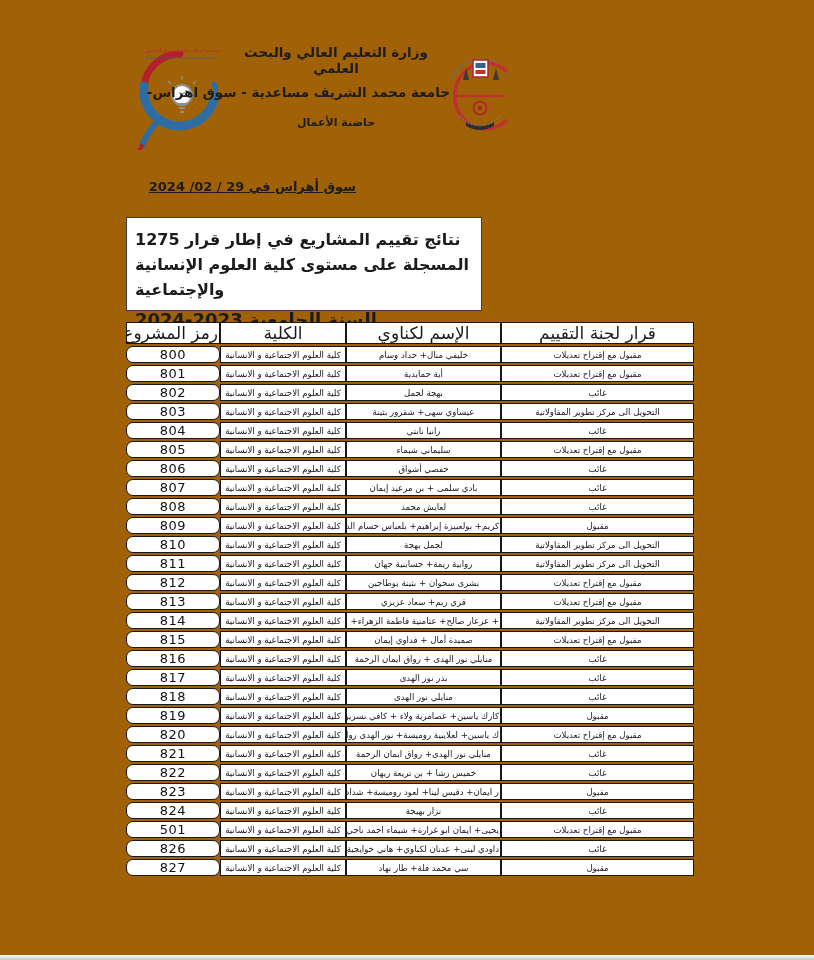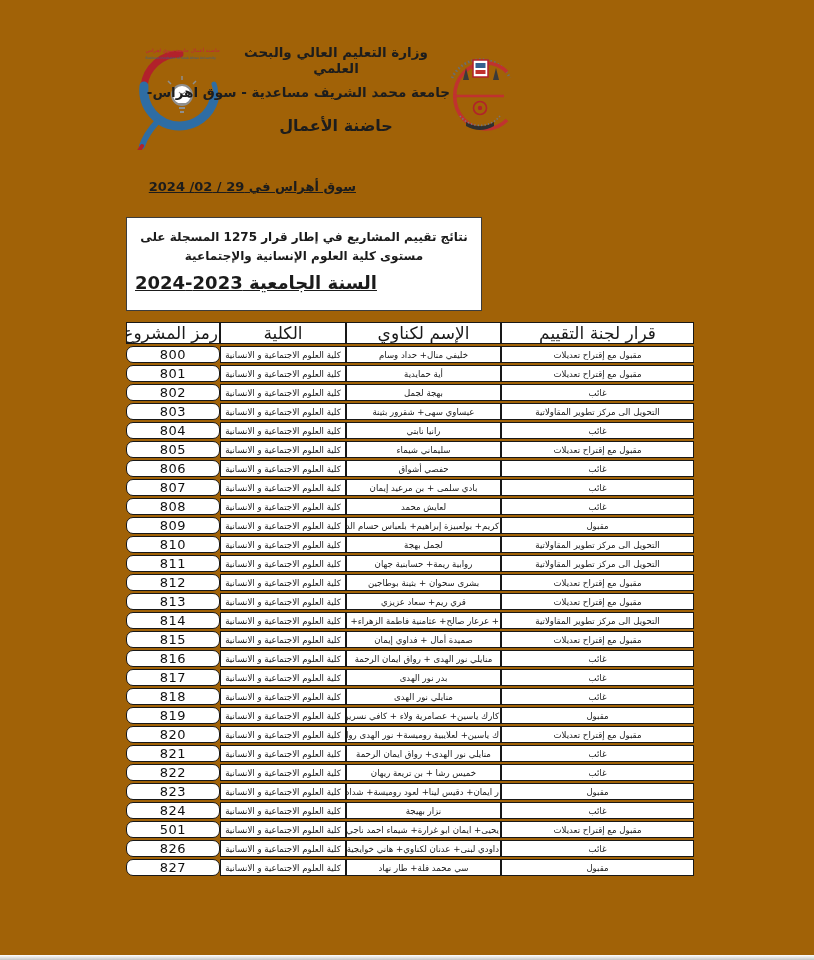--- a/index.html
+++ b/index.html
@@ -11,30 +11,30 @@
   }
   .sheet{position:absolute;inset:0;background:#a16207;padding-left:36px;}
   .scan-edge{position:absolute;left:0;right:0;bottom:0;height:5px;
     background:linear-gradient(#ffffff,#c6c6c6);}
   
   .incubator-logo{position:absolute;left:124px;top:40px;width:116px;height:110px;}
   .ministry-block{position:absolute;left:222px;top:44px;width:228px;
     text-align:center;direction:rtl;font-weight:bold;color:#1d1d1d;}
   .ministry-block .l1{font-size:13.5px;margin:0 0 8px 0;}
   .ministry-block .l2{font-size:13.5px;margin:0 0 8px 0;white-space:nowrap;}
-  .ministry-block .l3{font-size:16px;margin:16px;}
+  .ministry-block .l3{font-size:11px;margin:16px;}
   .university-emblem{position:absolute;left:436px;top:36px;width:90px;height:112px;}
   
   .date-line{position:absolute;left:148px;top:179px;width:208px;direction:rtl;
     text-align:right;font-size:13px;font-weight:bold;color:#1c1c1c;white-space:nowrap;text-decoration:underline;}
   
   .title-box{position:absolute;left:126px;top:217px;width:356px;height:94px;
     border:1.6px solid #3c3c3c;background:#fff;direction:rtl;
     padding:10px 8px 0 8px;box-sizing:border-box;font-weight:bold;color:#1b1b1b;}
-  .title-box .t1{font-size:12px;text-align:center;line-height:1.55;margin:0 0 4px 0;}
+  .title-box .t1{font-size:16px;text-align:left;line-height:1.55;margin:0 0 4px 0;}
   .title-box .t2,.title-box .t3{font-size:18px;text-align:left;margin:2px 0 0 0;line-height:1.5;text-decoration:underline;}
   
   .results-table{position:absolute;left:126px;top:320px;width:560px;
     border-collapse:separate;border-spacing:0 2px;direction:rtl;table-layout:fixed;}
   .results-table th,.results-table td{
     border:1.6px solid #181818;background:#fff;text-align:center;vertical-align:middle;
     padding:0 1px;overflow:hidden;white-space:nowrap;}
   .results-table th{height:19px;font-size:17px;font-weight:normal;color:#1a1a1a;}
   .results-table td{height:12.5px;font-size:8.6px;color:#171717;}
   .col-decision{width:189px;}

